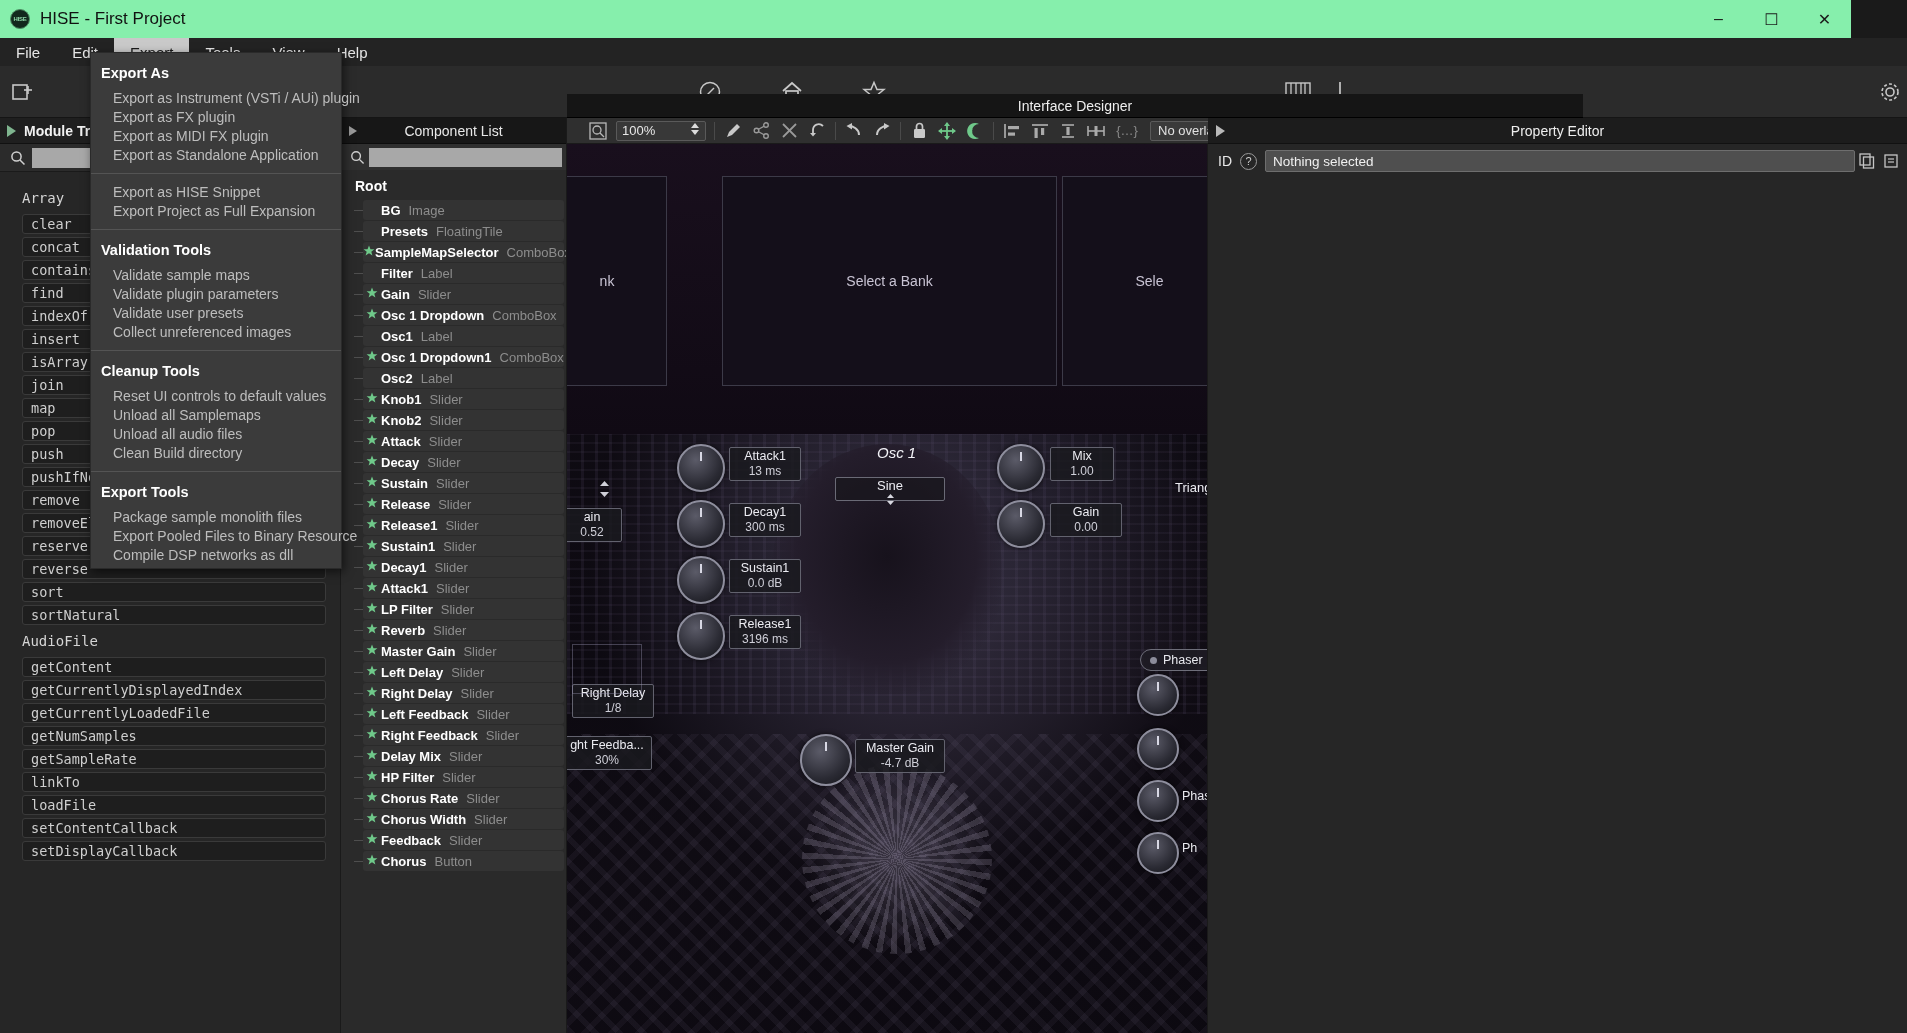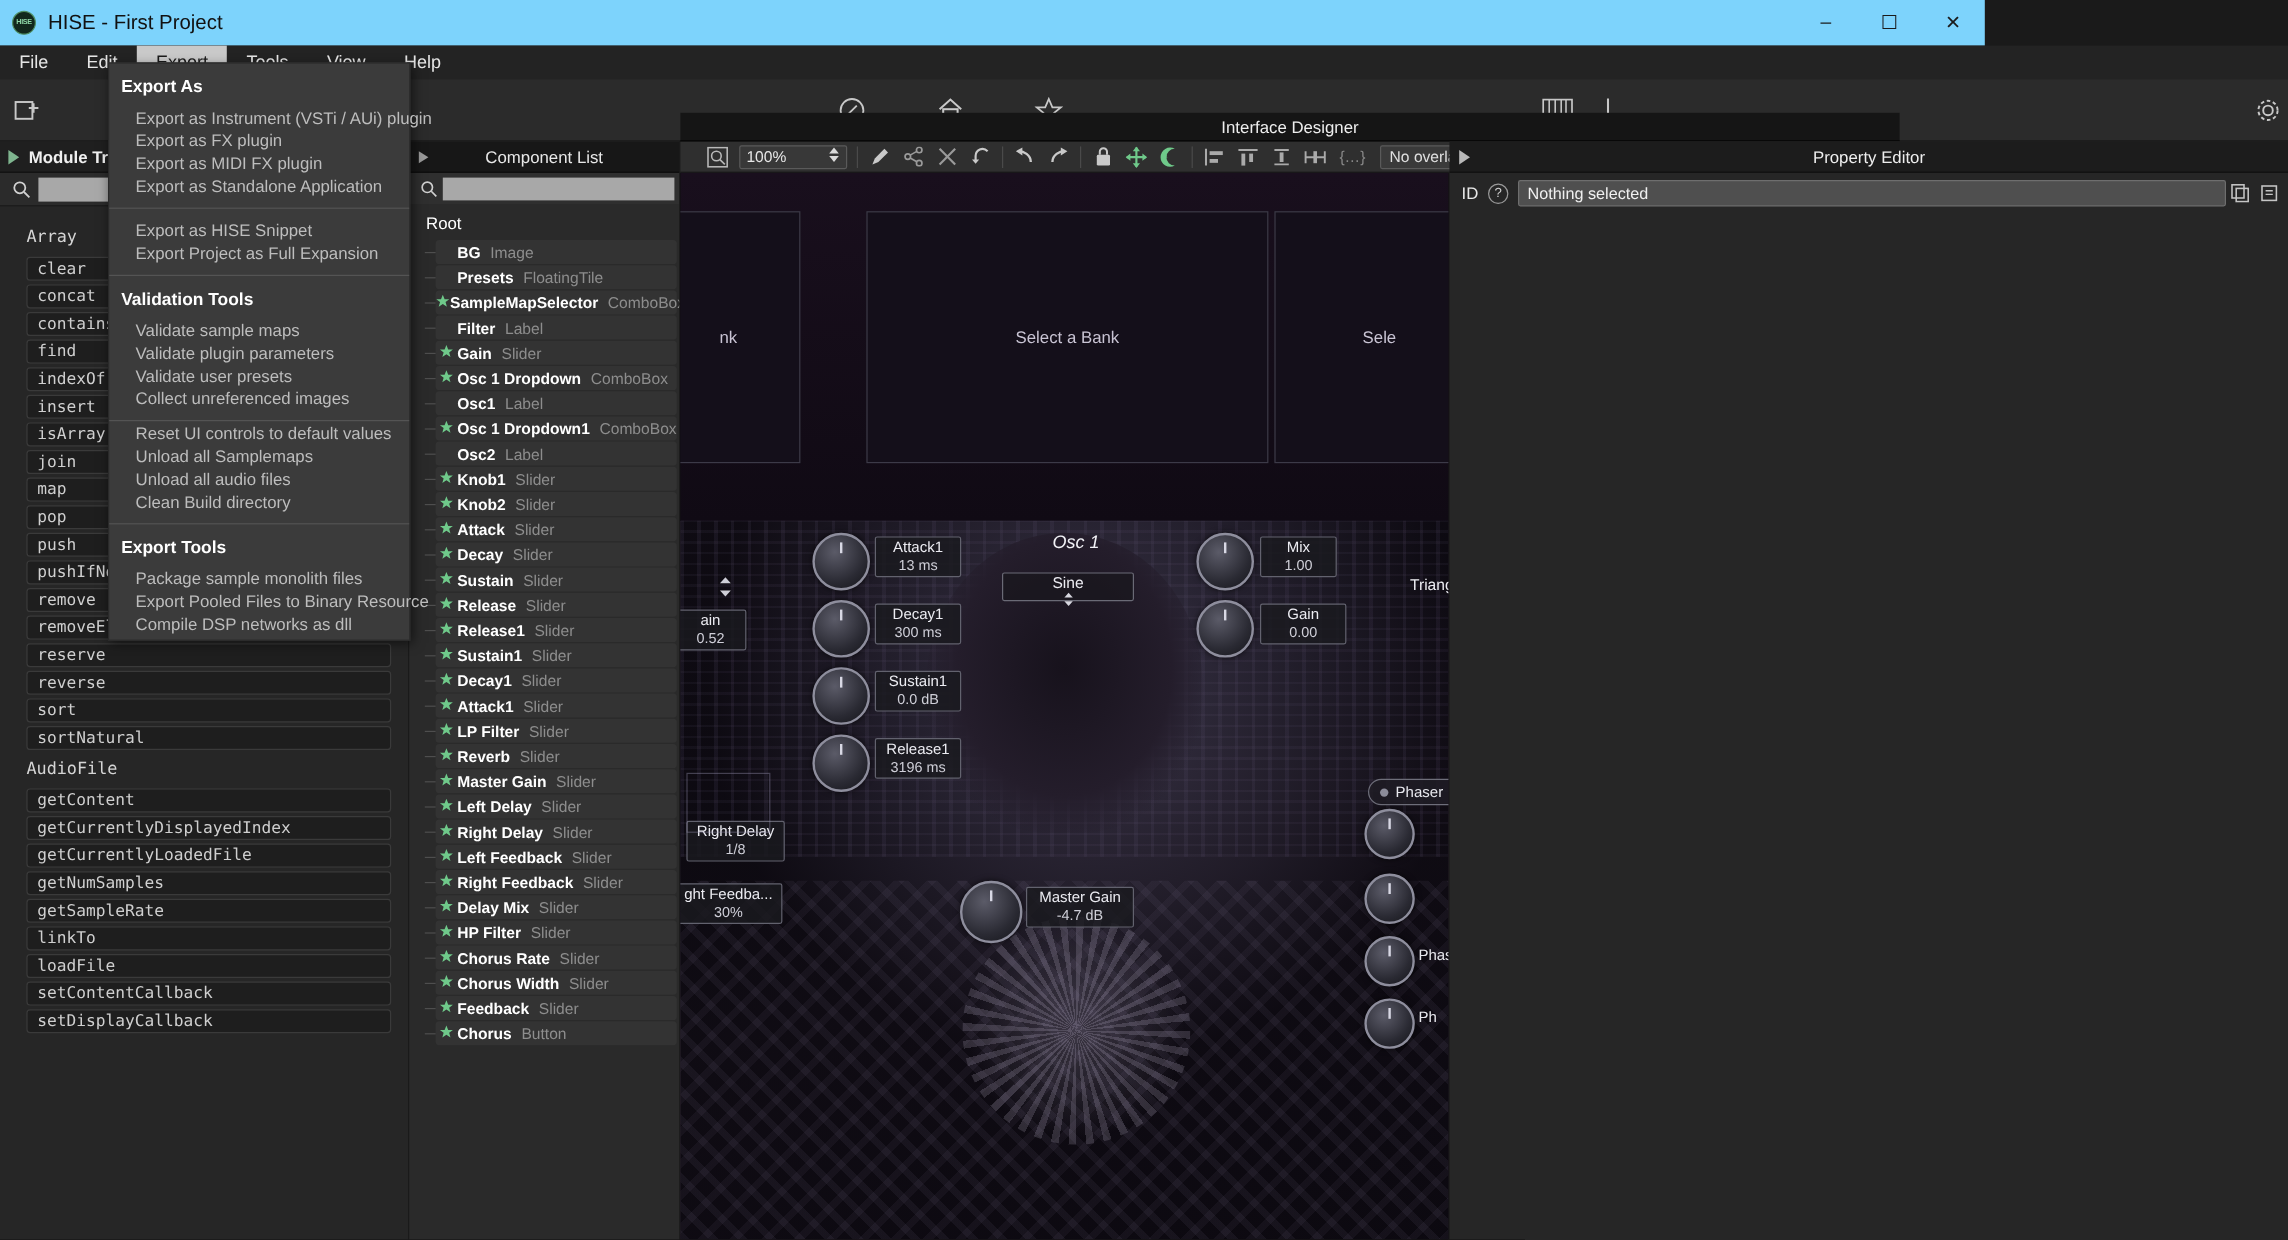--- a/index.html
+++ b/index.html
@@ -7,22 +7,22 @@
     width:1907px; height:1033px;
     background:#1a1a1a;
     font-family:"Liberation Sans", sans-serif;
     overflow:hidden;
     -webkit-font-smoothing:antialiased;
   }
   #app { position:relative; width:1907px; height:1033px; }
 
   
   .titlebar{
-    position:absolute; left:0; top:0; width:1654px; height:38px;
-    background:#7dd3fc; display:flex; align-items:center;text-align:center;
+    position:absolute; left:0; top:0; width:1851px; height:38px;
+    background:#86efac; display:flex; align-items:center;text-align:center;
   }
   .tb-logo{
     width:20px;height:20px;border-radius:50%;
     background:#12281d; margin-left:10px; margin-right:10px;
     border:1.5px solid #4d8d63;
     display:flex;align-items:center;justify-content:center;
     font-size:6px;color:#8fd8a8;font-weight:bold;letter-spacing:-.3px;
   }
   .tb-title{ font-size:17px; color:#111; }
   .tb-ctrls{ position:absolute; right:0; top:0; height:38px; display:flex; }
@@ -118,21 +118,21 @@
     height:26px; background:#2f2f2f; display:flex;align-items:center; padding:0 4px;
   }
   .cl-search .mag{
     width:24px;height:24px;display:flex;align-items:center;justify-content:center;
     color:#cfcfcf;
   }
   .cl-search-input{
     flex:1;height:19px;background:#a8a8a8;border:none;outline:none;
   }
   .cl-root{
-    color:#fff;font-size:14px;font-weight:normal;padding:8px 0 6px 14px;
+    color:#fff;font-size:14px;font-weight:bold;padding:8px 0 6px 14px;
   }
   .cl-row{
     height:20px; margin:0 2px 1px 22px;
     background:#333; border-radius:3px;
     display:flex; align-items:center; position:relative;
   }
   .cl-row::before{
     content:""; position:absolute; left:-9px; top:10px; width:9px;height:1px;
     background:#4e4e4e;
   }
@@ -908,20 +908,21 @@
       <div style="height: 8px;"></div>
       <div class="dd-item">Export as HISE Snippet</div>
       <div class="dd-item">Export Project as Full Expansion</div>
       <div class="dd-sep"></div>
       <div class="dd-head">Validation Tools</div>
       <div class="dd-item">Validate sample maps</div>
       <div class="dd-item">Validate plugin parameters</div>
       <div class="dd-item">Validate user presets</div>
       <div class="dd-item">Collect unreferenced images</div>
       <div class="dd-sep"></div>
+      <div class="dd-head">Cleanup Tools</div>
       <div class="dd-item">Reset UI controls to default values</div>
       <div class="dd-item">Unload all Samplemaps</div>
       <div class="dd-item">Unload all audio files</div>
       <div class="dd-item">Clean Build directory</div>
       <div class="dd-sep"></div>
       <div class="dd-head">Export Tools</div>
       <div class="dd-item">Package sample monolith files</div>
       <div class="dd-item">Export Pooled Files to Binary Resource</div>
       <div class="dd-item">Compile DSP networks as dll</div>
     </div>

